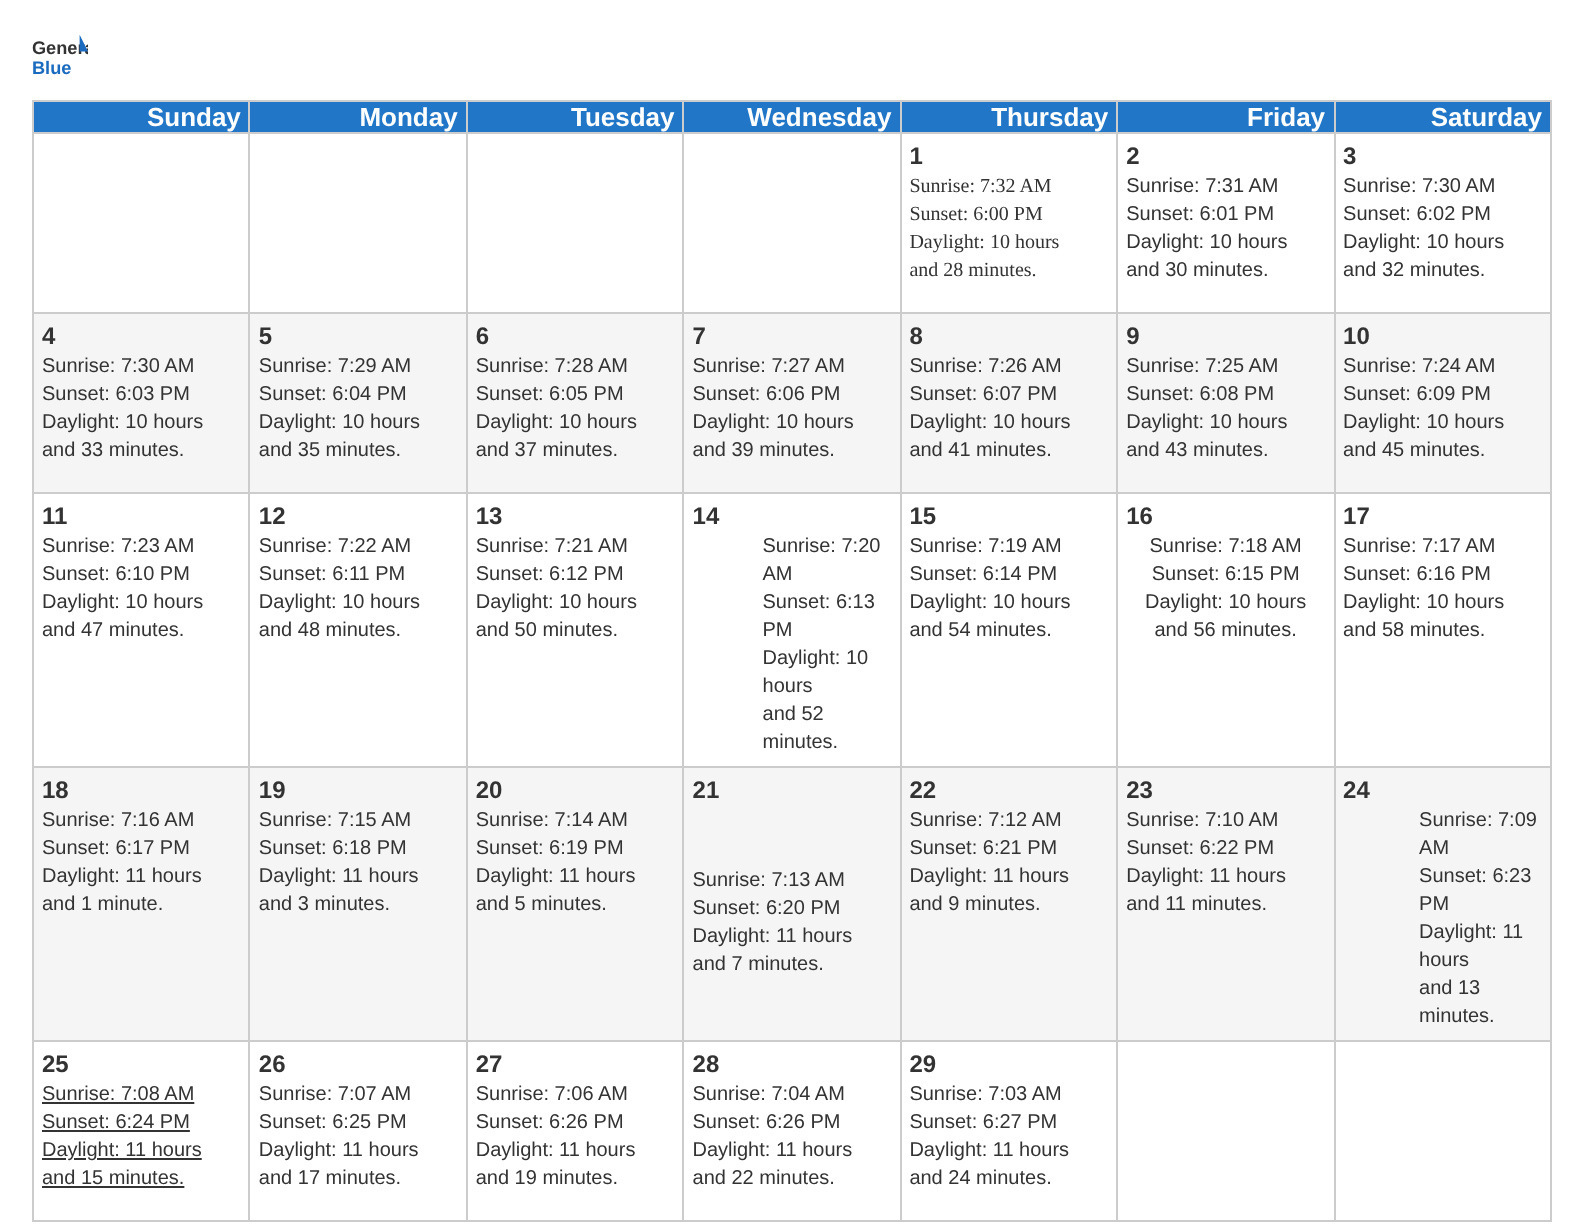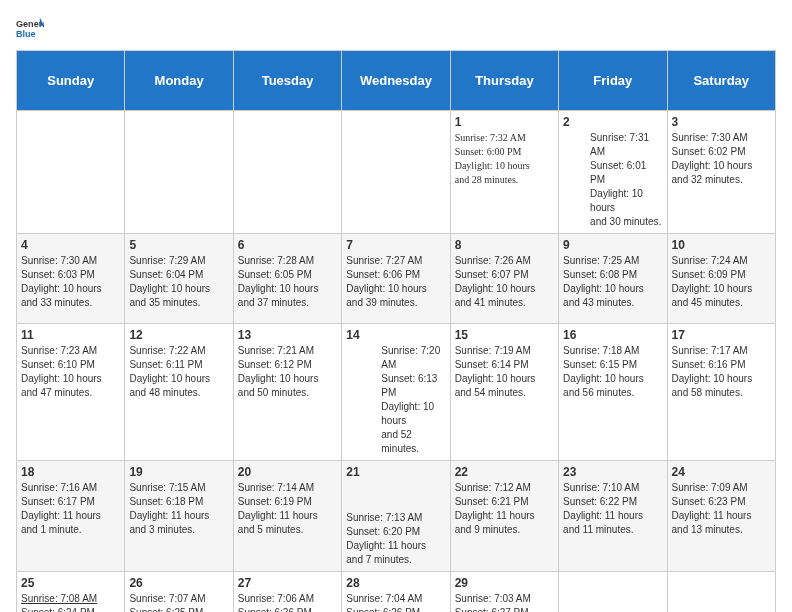--- a/index.html
+++ b/index.html
@@ -40,22 +40,22 @@
     .calendar-table {
       width: 100%;
       border-collapse: collapse;
       table-layout: fixed;
     }
     .calendar-table th {
       background-color: #2176c7;
       color: #fff;
       font-size: 13px;
       font-weight: bold;
-      padding: 22px 4px;
-      text-align: center;
+      padding: 0 4px;
+      text-align: right;
       border: 1px solid #ccc;
       margin-top: 16px;
     }
     .calendar-table td {
       vertical-align: top;
       border: 1px solid #ccc;
       padding: 4px;
       height: 90px;
       font-size: 10.5px;
       color: #333;
@@ -112,21 +112,21 @@
         <td class="empty-cell"></td>
         <td>
           <span class="day-number">1</span>
           <div class="day-info" style="white-space: pre-line; font-family: Liberation Serif, serif;">Sunrise: 7:32 AM
 Sunset: 6:00 PM
 Daylight: 10 hours
 and 28 minutes.</div>
         </td>
         <td>
           <span class="day-number">2</span>
-          <div class="day-info" style="white-space: pre-line; margin-left: 27px;">Sunrise: 7:31 AM
+          <div class="day-info" style="white-space: pre-line;">Sunrise: 7:31 AM
 Sunset: 6:01 PM
 Daylight: 10 hours
 and 30 minutes.</div>
         </td>
         <td>
           <span class="day-number">3</span>
           <div class="day-info" style="white-space: pre-line;">Sunrise: 7:30 AM
 Sunset: 6:02 PM
 Daylight: 10 hours
 and 32 minutes.</div>
@@ -214,21 +214,21 @@
         </td>
         <td>
           <span class="day-number">15</span>
           <div class="day-info" style="white-space: pre-line;">Sunrise: 7:19 AM
 Sunset: 6:14 PM
 Daylight: 10 hours
 and 54 minutes.</div>
         </td>
         <td>
           <span class="day-number">16</span>
-          <div class="day-info" style="white-space: pre-line;">Sunrise: 7:18 AM
+          <div class="day-info" style="white-space: pre-line; text-align: center;">Sunrise: 7:18 AM
 Sunset: 6:15 PM
 Daylight: 10 hours
 and 56 minutes.</div>
         </td>
         <td>
           <span class="day-number">17</span>
           <div class="day-info" style="white-space: pre-line;">Sunrise: 7:17 AM
 Sunset: 6:16 PM
 Daylight: 10 hours
 and 58 minutes.</div>
@@ -272,21 +272,21 @@
         </td>
         <td>
           <span class="day-number">23</span>
           <div class="day-info" style="white-space: pre-line;">Sunrise: 7:10 AM
 Sunset: 6:22 PM
 Daylight: 11 hours
 and 11 minutes.</div>
         </td>
         <td>
           <span class="day-number">24</span>
-          <div class="day-info" style="white-space: pre-line;">Sunrise: 7:09 AM
+          <div class="day-info" style="white-space: pre-line; margin-left: 38px;">Sunrise: 7:09 AM
 Sunset: 6:23 PM
 Daylight: 11 hours
 and 13 minutes.</div>
         </td>
       </tr>
       <tr>
         <td>
           <span class="day-number">25</span>
           <div class="day-info" style="white-space: pre-line; text-decoration: underline;">Sunrise: 7:08 AM
 Sunset: 6:24 PM

